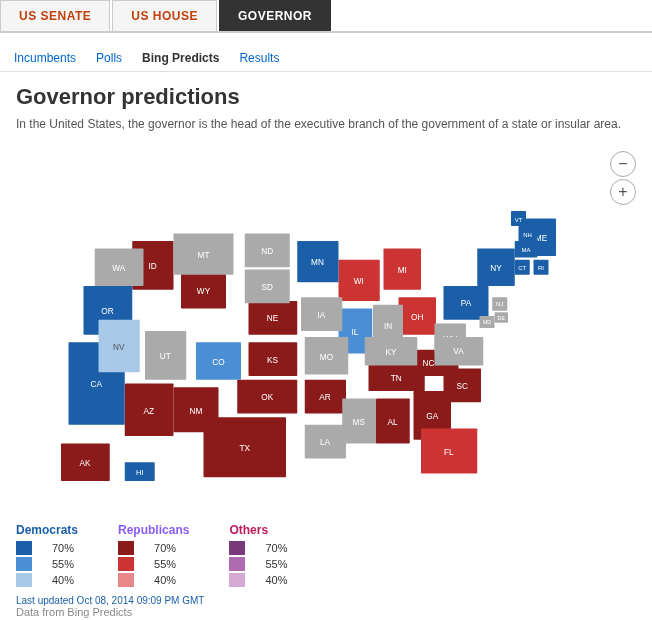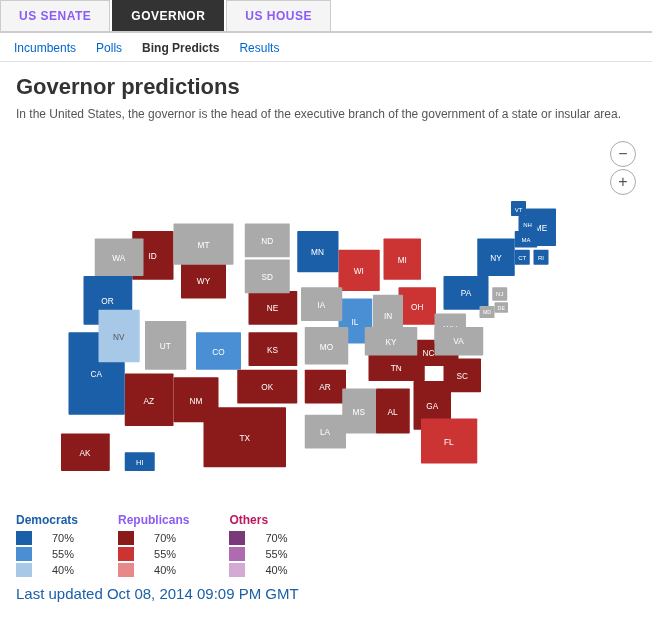--- a/index.html
+++ b/index.html
@@ -8,33 +8,33 @@
     
     .top-nav { display: flex; border-bottom: 2px solid #ccc; }
     .top-nav-item {
       padding: 8px 18px;
       font-size: 12px;
       font-weight: bold;
       cursor: pointer;
       border: 1px solid #ccc;
       border-bottom: none;
       background: #f5f5f5;
-      color: #8b5cf6;
+      color: #c2410c;
       margin-right: 2px;
       text-transform: uppercase;
       letter-spacing: 0.5px;
     }
     .top-nav-item.active {
       background: #333;
       color: #fff;
       border-color: #333;
     }
 
     
-    .sub-nav { display: flex; padding: 6px 0 4px 4px; border-bottom: 1px solid #e0e0e0; }
+    .sub-nav { display: flex; padding: 16px 0 4px 4px; border-bottom: 1px solid #e0e0e0; }
     .sub-nav-item {
       padding: 2px 10px;
       font-size: 12px;
       color: #0066cc;
       cursor: pointer;
       text-decoration: none;
     }
     .sub-nav-item.active {
       font-weight: bold;
       color: #333;
@@ -64,30 +64,30 @@
     .legend { display: flex; gap: 40px; margin-top: 8px; margin-bottom: 6px; }
     .legend-col { display: flex; flex-direction: column; }
     .legend-title { font-size: 12px; font-weight: bold; margin-bottom: 4px; }
     .legend-title.dem { color: #1a5fa8; }
     .legend-title.rep { color: #8b5cf6; }
     .legend-title.oth { color: #be185d; }
     .legend-item { display: flex; align-items: center; gap: 20px; margin-bottom: 2px; }
     .legend-box { width: 16px; height: 14px; display: inline-block; }
     .legend-label { font-size: 11px; color: #333; }
 
-    .last-updated { font-size: 15px; color: #1a5fa8; margin-bottom: 0; }
+    .last-updated { font-size: 10px; color: #1a5fa8; margin-bottom: 0; }
     .data-source { font-size: 11px; color: #888; }
   </style>
 </head>
 <body>
 
 <div class="top-nav">
   <div class="top-nav-item">US SENATE</div>
+  <div class="top-nav-item">US HOUSE</div>
   <div class="top-nav-item active">GOVERNOR</div>
-  <div class="top-nav-item">US HOUSE</div>
 </div>
 
 <div class="sub-nav">
   <a class="sub-nav-item">Incumbents</a>
   <a class="sub-nav-item">Polls</a>
   <a class="sub-nav-item active">Bing Predicts</a>
   <a class="sub-nav-item">Results</a>
 </div>
 
 <div class="content">
@@ -294,13 +294,14 @@
         <span class="legend-label">55%</span>
       </div>
       <div class="legend-item">
         <span class="legend-box" style="background:#d4aad4;"></span>
         <span class="legend-label">40%</span>
       </div>
     </div>
   </div>
 
   <div class="last-updated">Last updated Oct 08, 2014 09:09 PM GMT</div>
+  <div class="data-source">Data from Bing Predicts</div>
 </div>
 
 </body></html>

